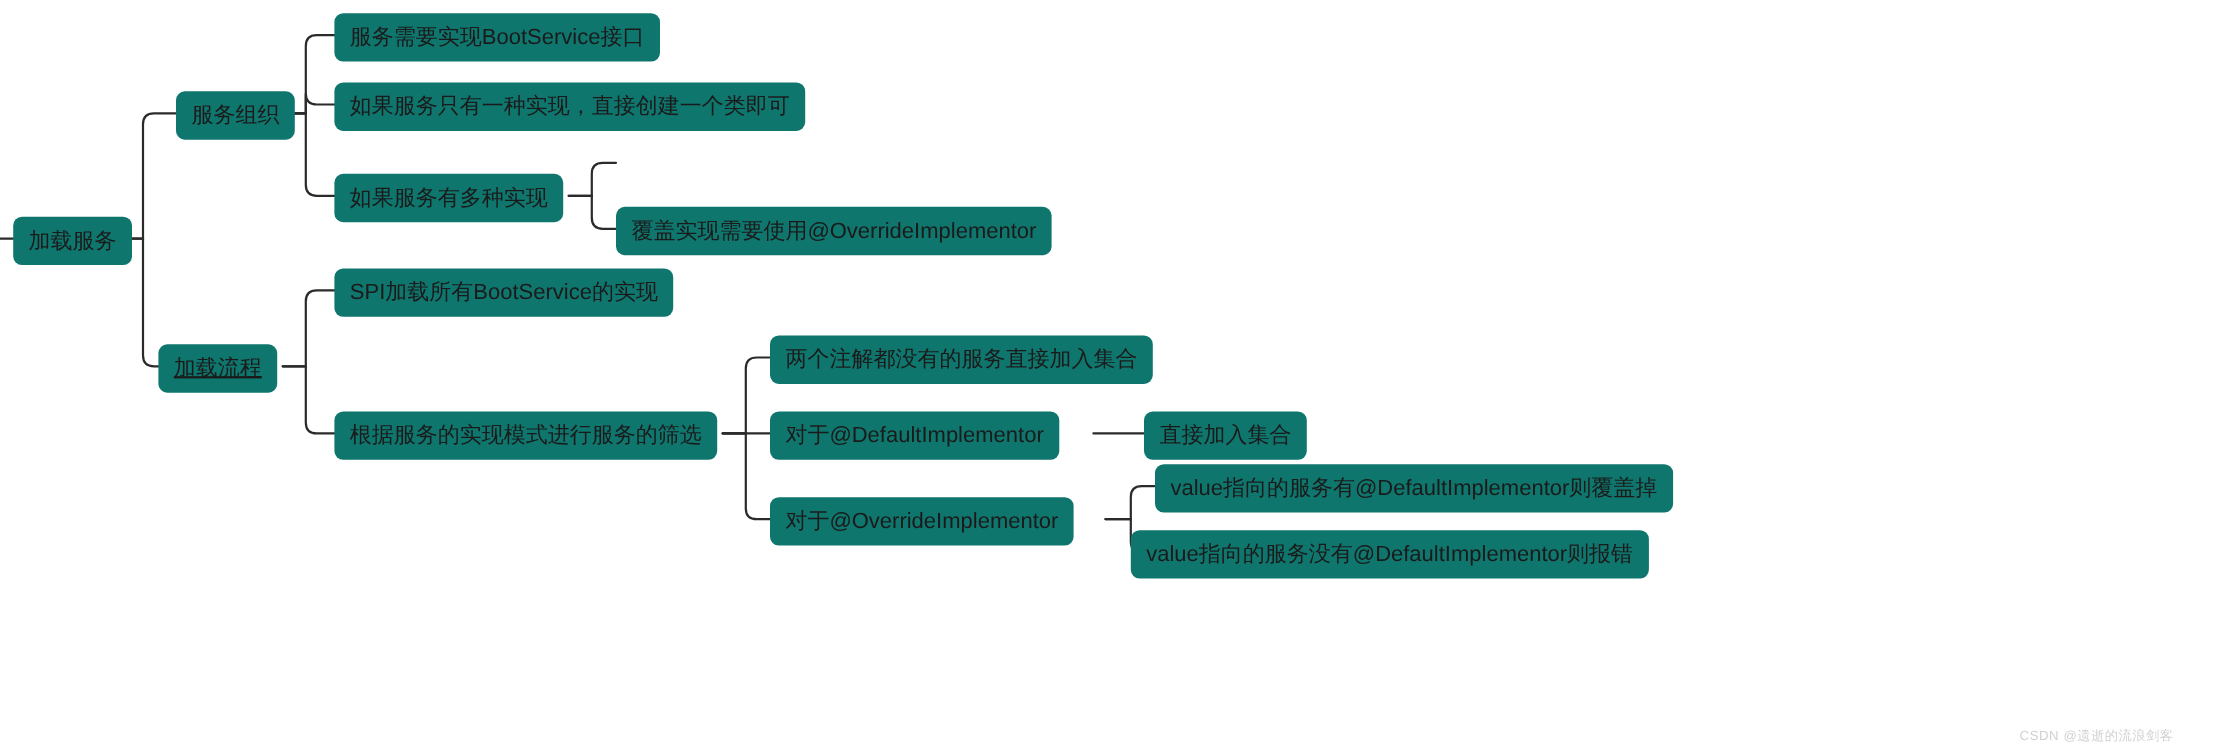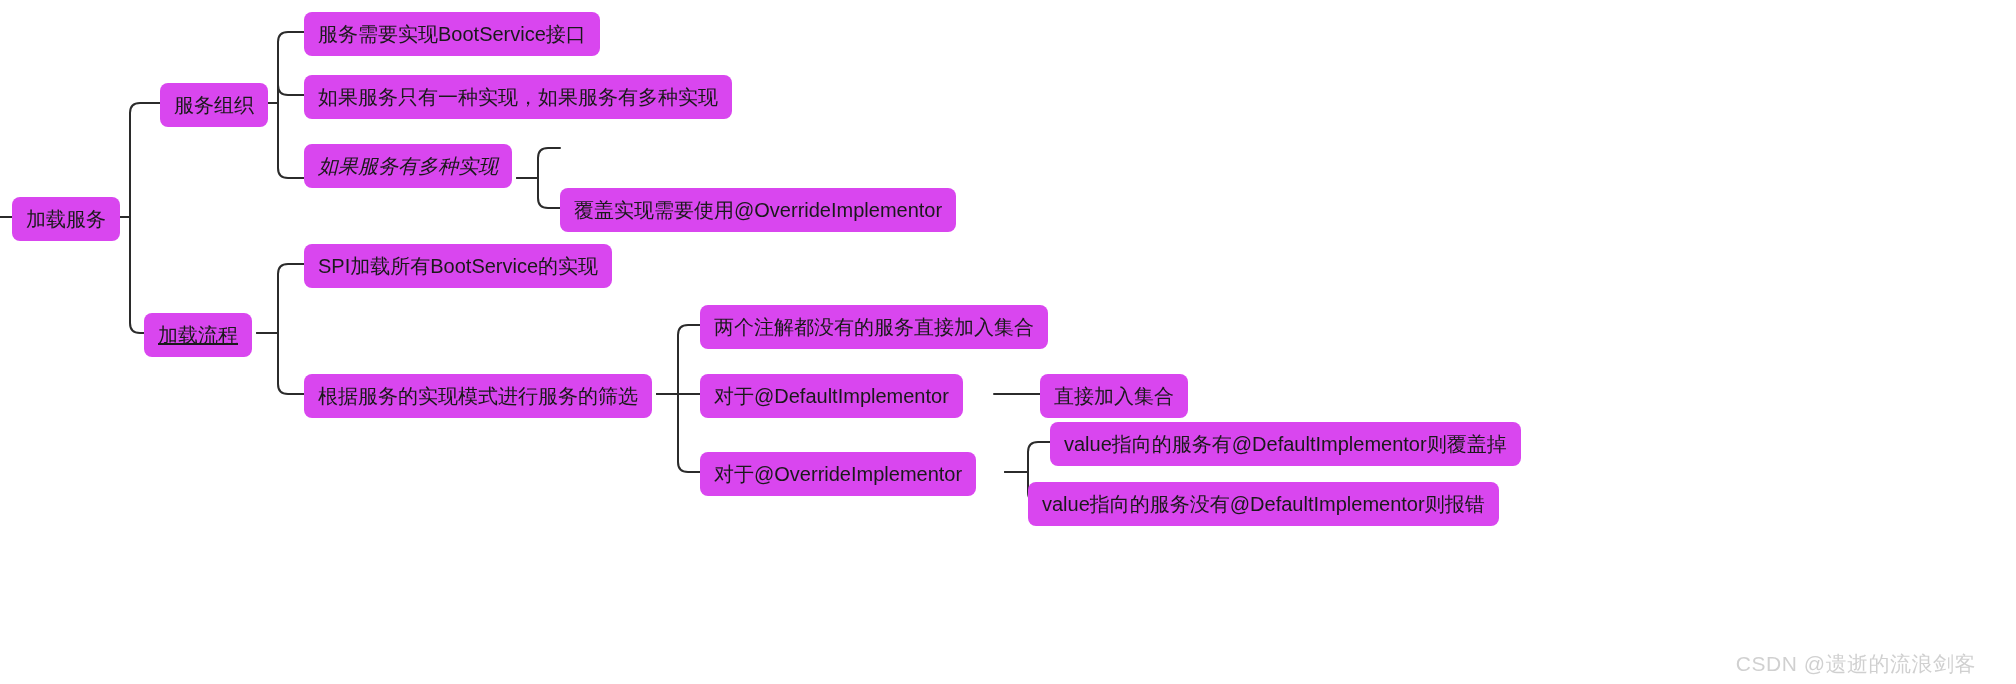--- a/index.html
+++ b/index.html
@@ -10,21 +10,21 @@
     font-size: 20px;
     color: #1a1a1a;
   }
   .canvas {
     position: relative;
     width: 2016px;
     height: 684px;
   }
   .node {
     position: absolute;
-    background: #d946ef;
+    background: #0f766e;
     border-radius: 8px;
     padding: 8px 14px;
     white-space: nowrap;
     line-height: 1.4;
   }
   svg.connectors {
     position: absolute;
     left: 0; top: 0;
     width: 2016px;
     height: 684px;
@@ -33,21 +33,21 @@
   path {
     fill: none;
     stroke: #2b2b2b;
     stroke-width: 2;
     stroke-linecap: round;
   }
   .watermark {
     position: absolute;
     right: 40px;
     bottom: 6px;
-    font-size: 21px;
+    font-size: 12px;
     color: rgba(120,120,120,0.35);
     letter-spacing: 0.5px;
     user-select: none;
   }
 </style>
 </head>
 <body>
 
 <div class="canvas">
 
@@ -77,23 +77,23 @@
     <path d="M 1005 472 L 1028 472 L 1028 452 Q 1028 442 1038 442 L 1050 442"></path>
     <path d="M 1005 472 L 1028 472 L 1028 492 Q 1028 502 1038 502 L 1050 502"></path>
   </svg>
 
   <div class="node" style="left:12px; top:197px;">加载服务</div>
 
   <div class="node" style="left:160px; top:83px;">服务组织</div>
 
   <div class="node" style="left:304px; top:12px;">服务需要实现BootService接口</div>
 
-  <div class="node" style="left:304px; top:75px;">如果服务只有一种实现，如果服务有多种实现</div>
+  <div class="node" style="left:304px; top:75px;">如果服务只有一种实现，直接创建一个类即可</div>
 
-  <div class="node" style="left:304px; top:144px;font-style:italic;">如果服务有多种实现</div>
+  <div class="node" style="left:304px; top:158px;">如果服务有多种实现</div>
 
 
   <div class="node" style="left:560px; top:188px;text-align:center;">覆盖实现需要使用@OverrideImplementor</div>
 
   <div class="node" style="left:144px; top:313px;text-decoration:underline;">加载流程</div>
 
   <div class="node" style="left:304px; top:244px;">SPI加载所有BootService的实现</div>
 
   <div class="node" style="left:304px; top:374px;font-family:Liberation Serif, serif;">根据服务的实现模式进行服务的筛选</div>
 

